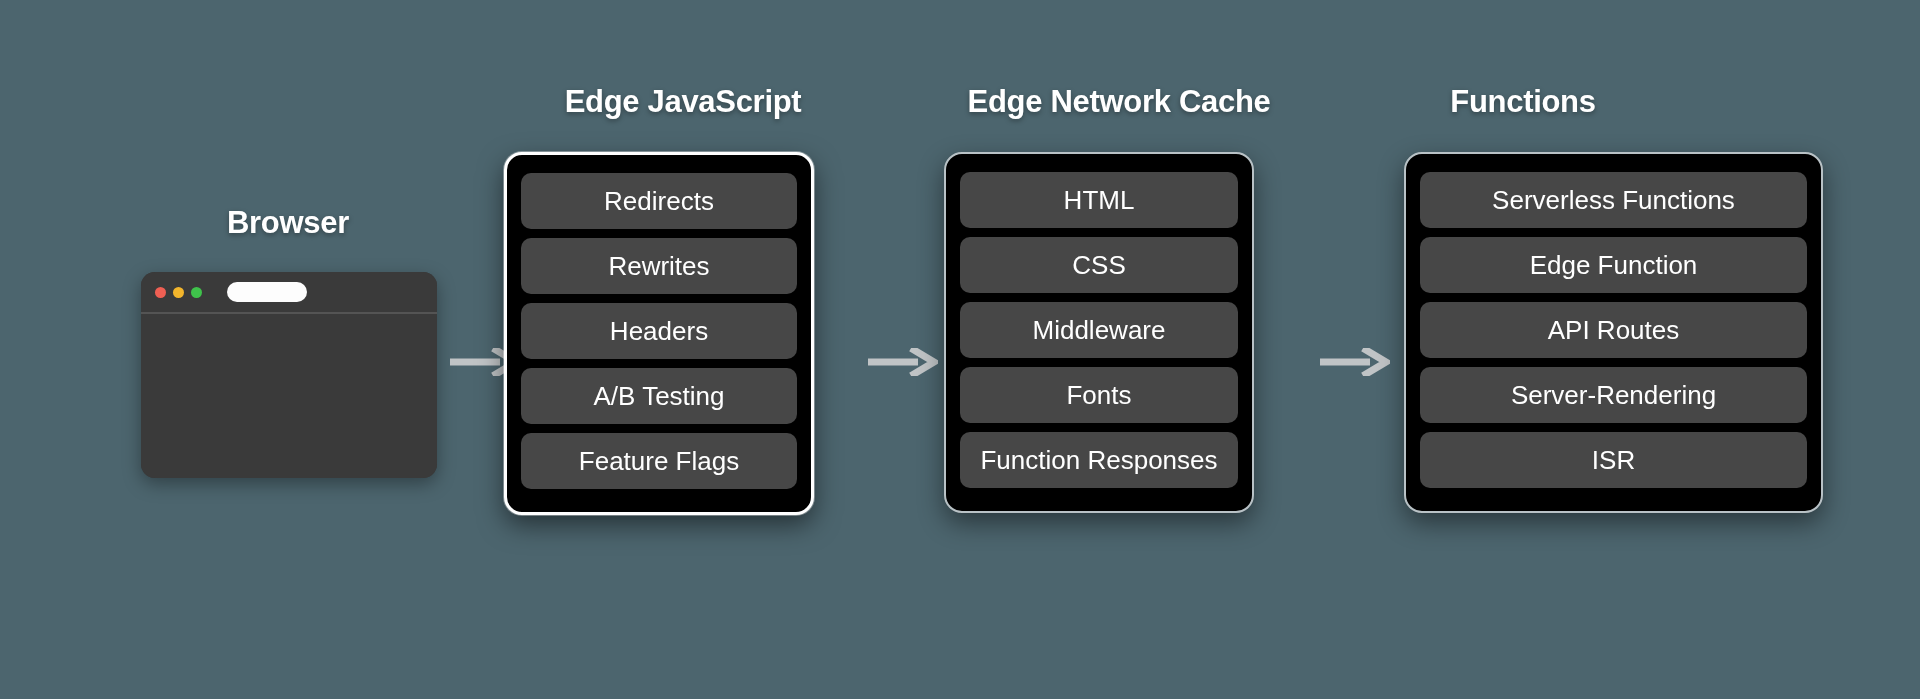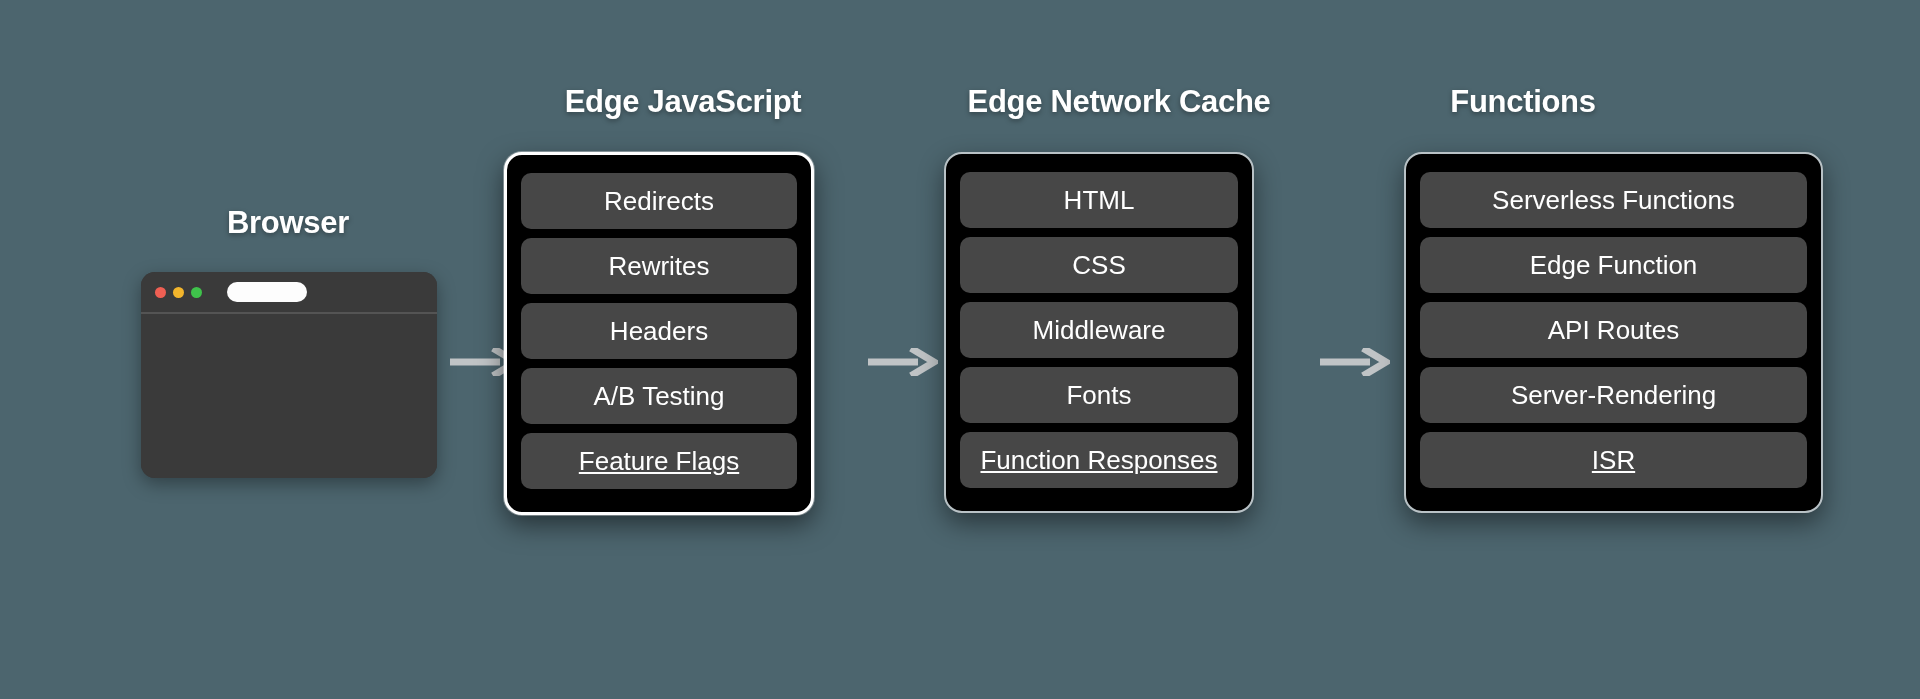--- a/index.html
+++ b/index.html
@@ -103,21 +103,21 @@
     background: #474747;
     border-radius: 10px;
     display: flex;
     align-items: center;
     justify-content: center;
     color: #ffffff;
     font-size: 26px;
     margin-bottom: 9px;
     white-space: nowrap;
   }
-  .chip:last-child { margin-bottom: 5px; text-decoration: underline; }
+  .chip:last-child { margin-bottom: 5px; }
 </style>
 </head>
 <body>
 
 <div id="stage">
 
   <div class="section-title" style="left:288px; top:205px;">Browser</div>
 
   <div id="browser-window">
     <div id="browser-titlebar">

